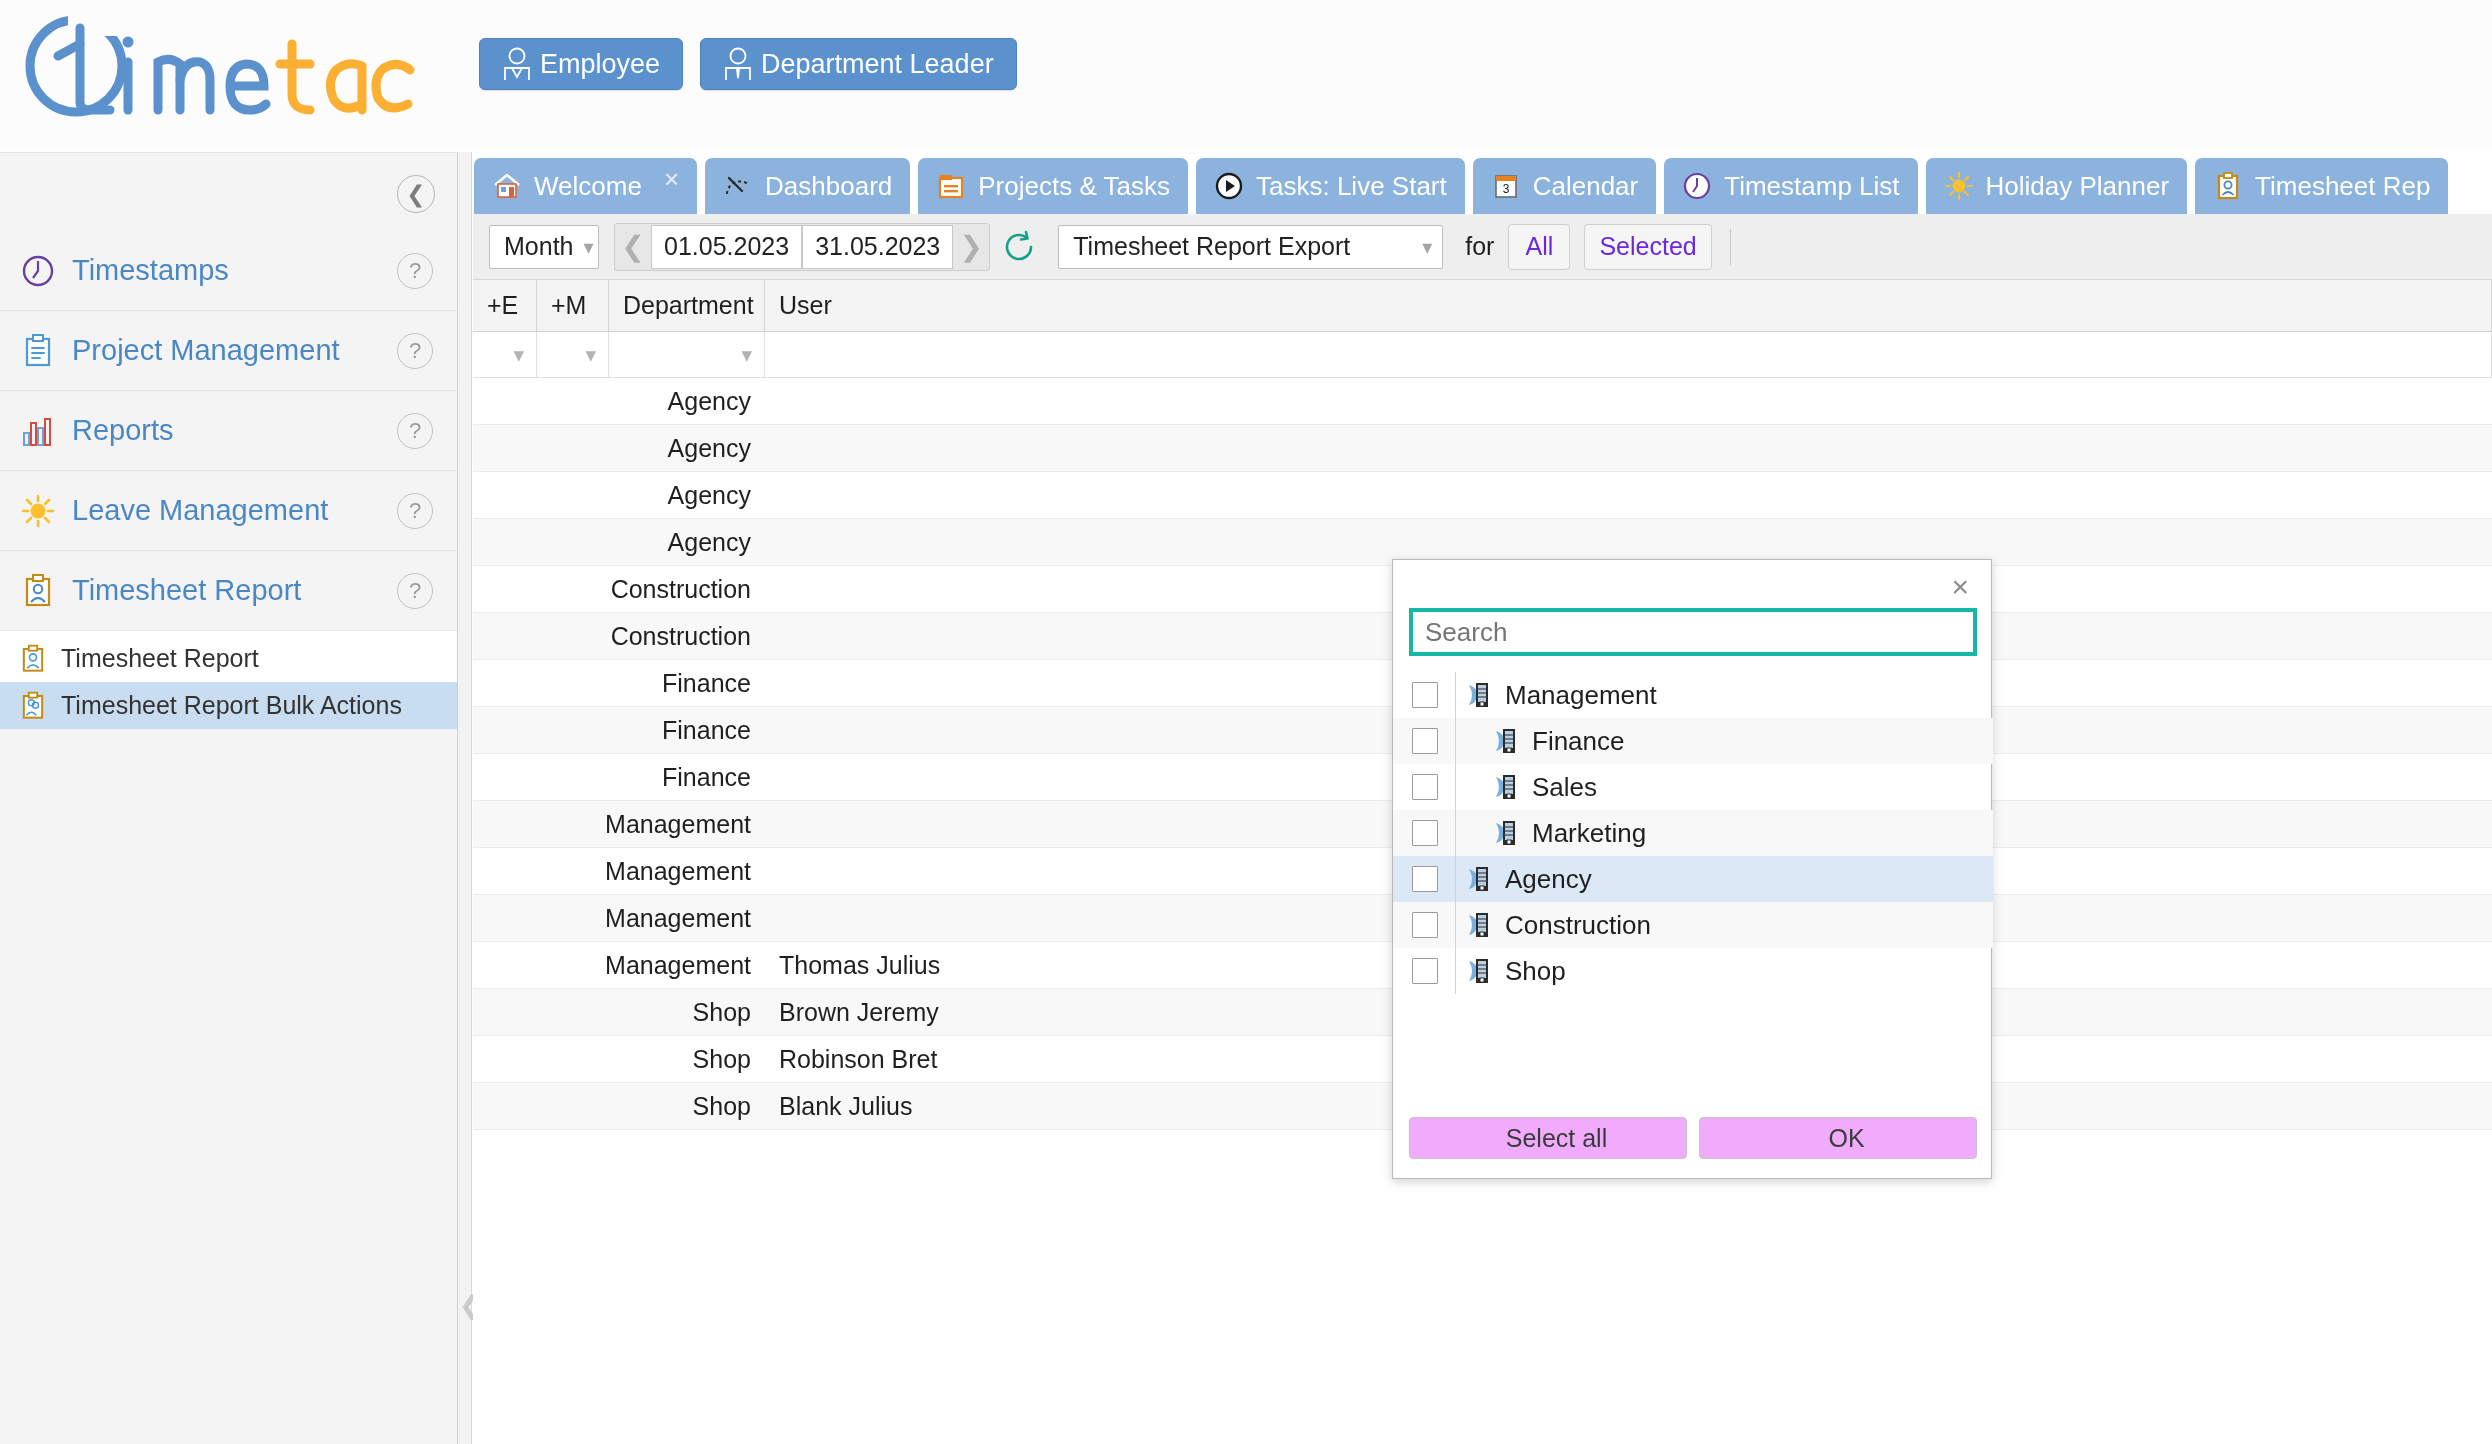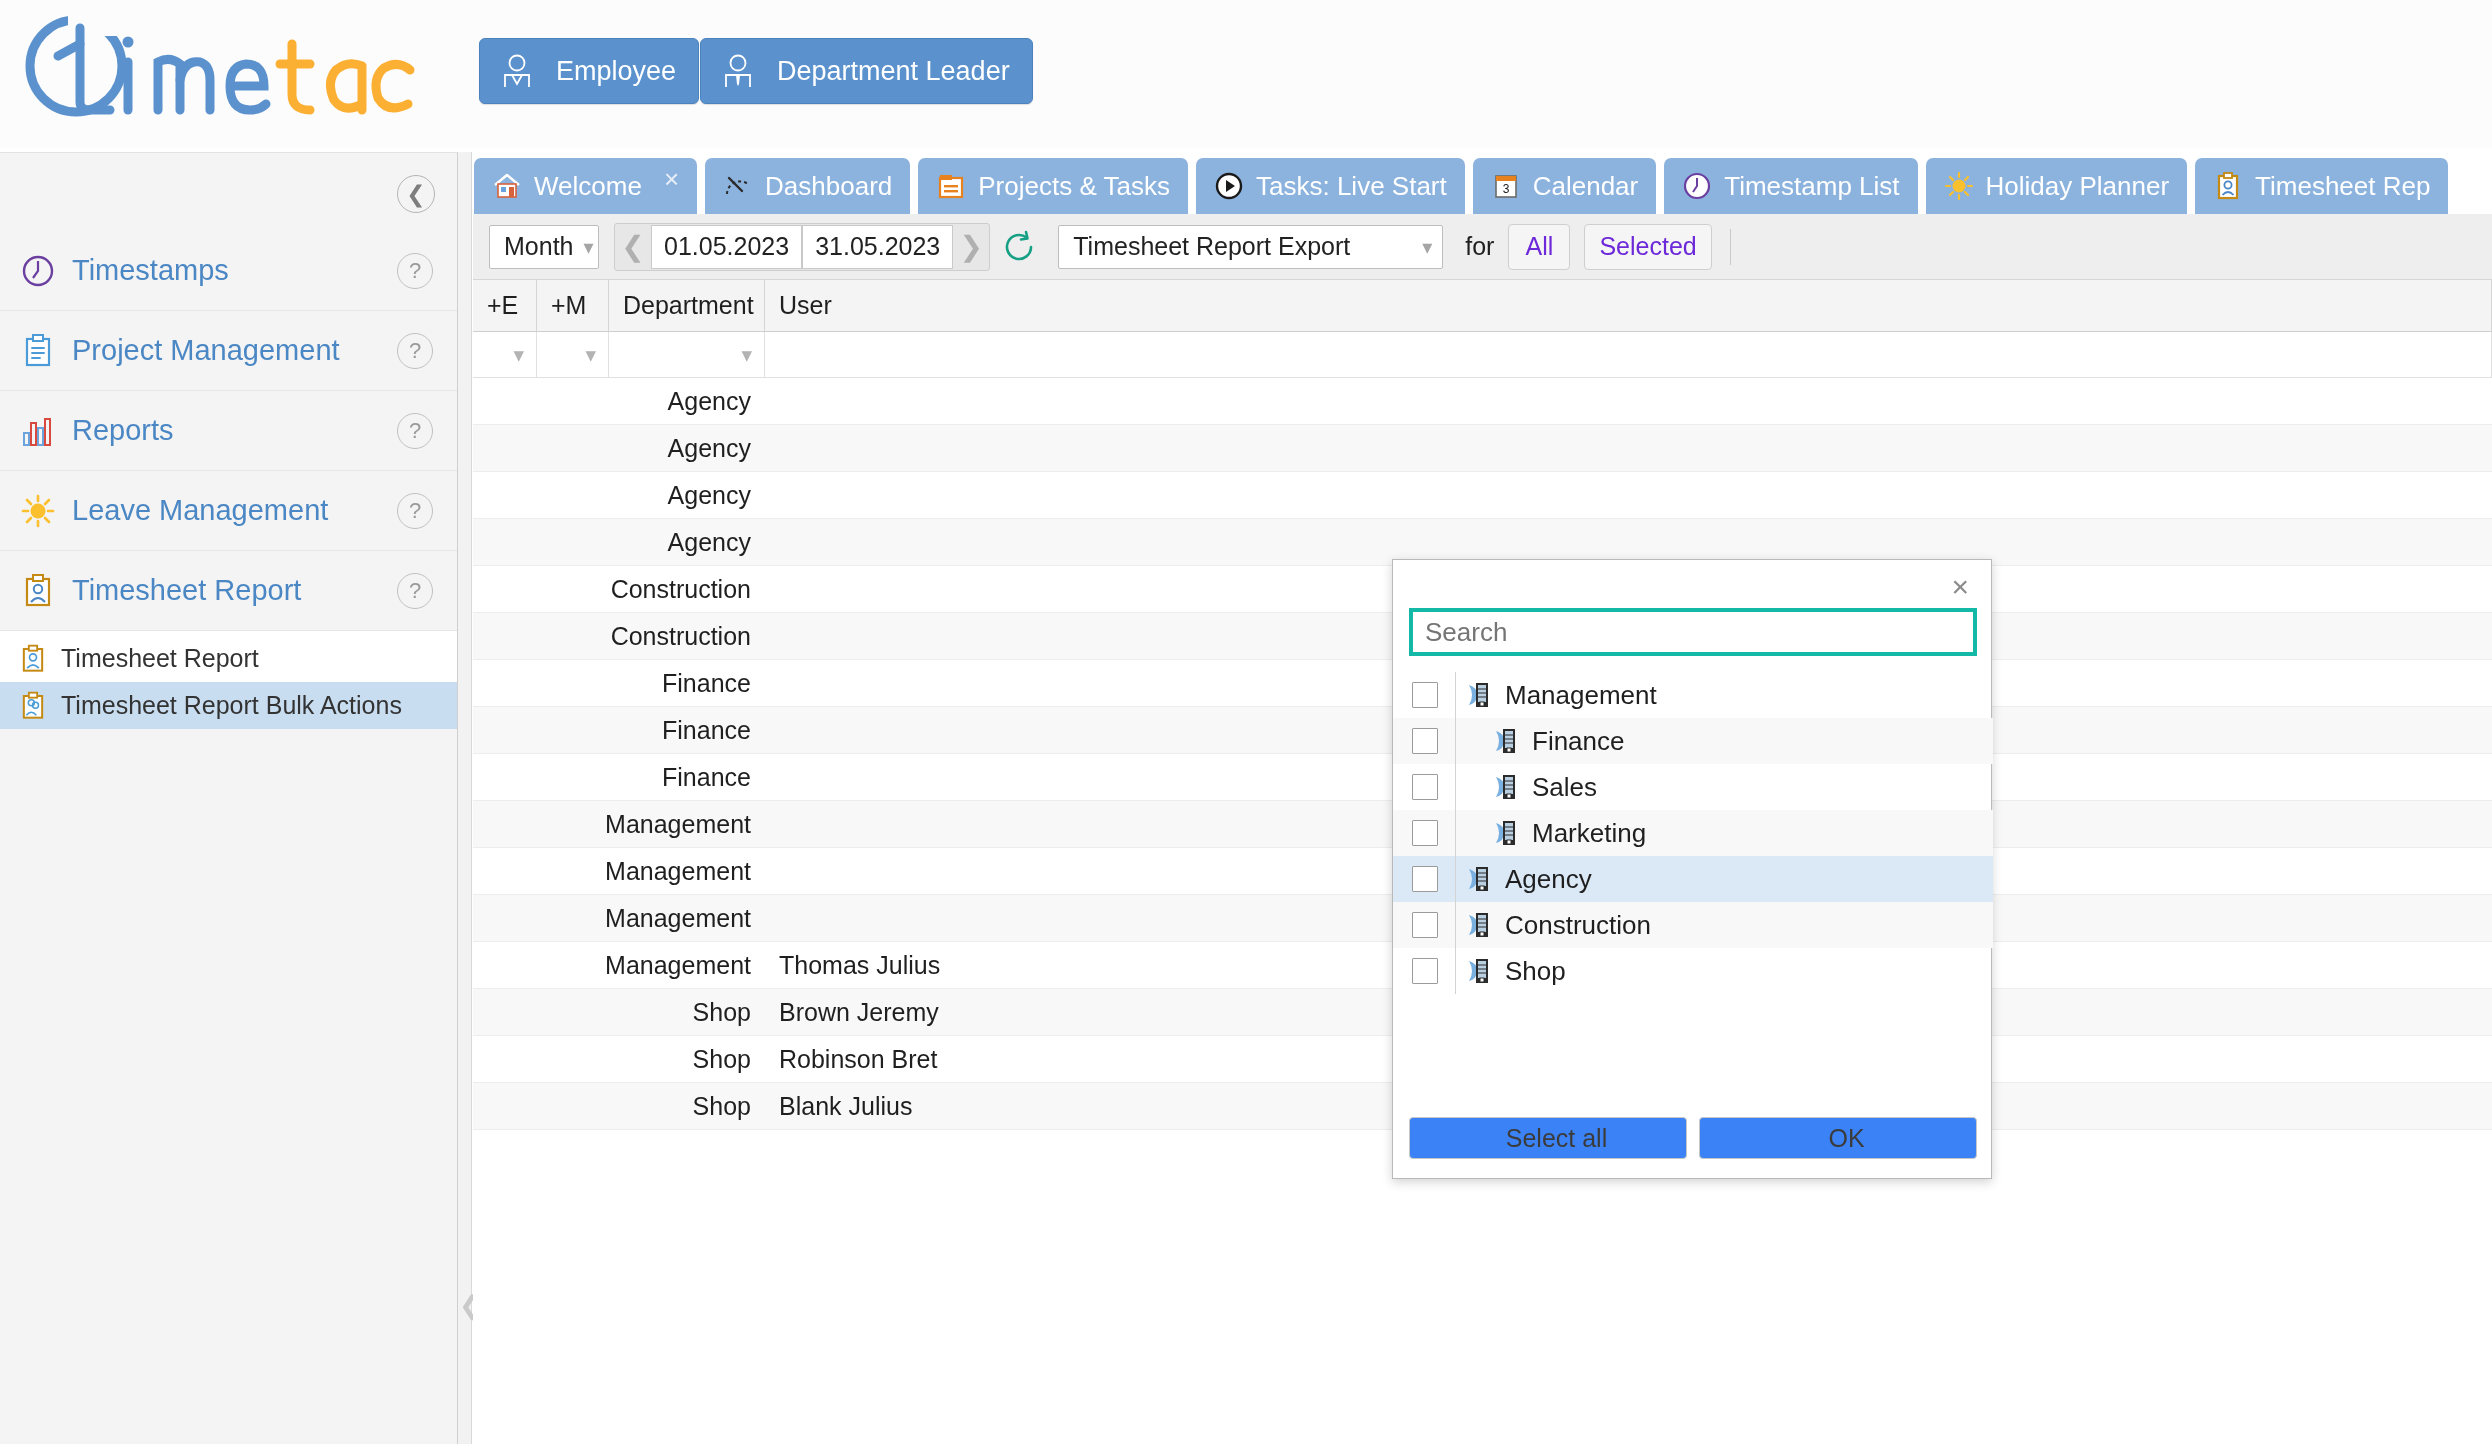--- a/index.html
+++ b/index.html
@@ -17,24 +17,24 @@
   #topbar {
     position:absolute; left:0; top:0; width:2492px; height:148px;
     background:#fcfcfc;
   }
   #logo {
     position:absolute; left:18px; top:10px; width:400px; height:118px;
   }
   #logo svg { display:block; }
 
   .role-btn {
-    position:absolute; top:38px; height:66px;
+    position:absolute; top:38px; height:52px;
     background:#5b92cd; border:1px solid #4d83bd; border-radius:6px;
     color:#ffffff; font-size:27px; display:flex; align-items:center;
-    padding:0 22px; gap:24px; cursor:pointer;
+    padding:0 22px; gap:8px; cursor:pointer;
     box-shadow:0 1px 1px rgba(0,0,0,.12);
   }
   #btn-employee { left:479px; }
   #btn-deptleader { left:700px; }
   .role-icn { width:30px; height:34px; flex:0 0 auto; }
 
   
   #tabstrip {
     position:absolute; left:474px; top:152px; width:2018px; height:62px;
     display:flex; align-items:flex-end; gap:8px;
@@ -206,21 +206,21 @@
     margin-left:17px; flex:0 0 auto; }
   .bld-icn { width:26px; height:28px; flex:0 0 auto; display:block; }
   .tree-label { margin-left:12px; }
   .lvl1 { margin-left:11px; }
   .lvl2 { margin-left:38px; }
   #popup-footer {
     position:absolute; left:0; bottom:0; width:600px; height:80px;
     display:flex; align-items:center; gap:12px; padding:0 16px;
   }
   .pbtn {
-    flex:1 1 0; height:42px; background:#3b82f6; border:1px solid #c6c6c6;
+    flex:1 1 0; height:42px; background:#f0abfc; border:1px solid #c6c6c6;
     border-radius:4px; font-size:25px; color:#3b3b3b; display:flex;
     align-items:center; justify-content:center; cursor:pointer;padding-left:17px;
   }
 </style>
 </head>
 <body>
 
 <div id="topbar">
 
   <div id="logo">

